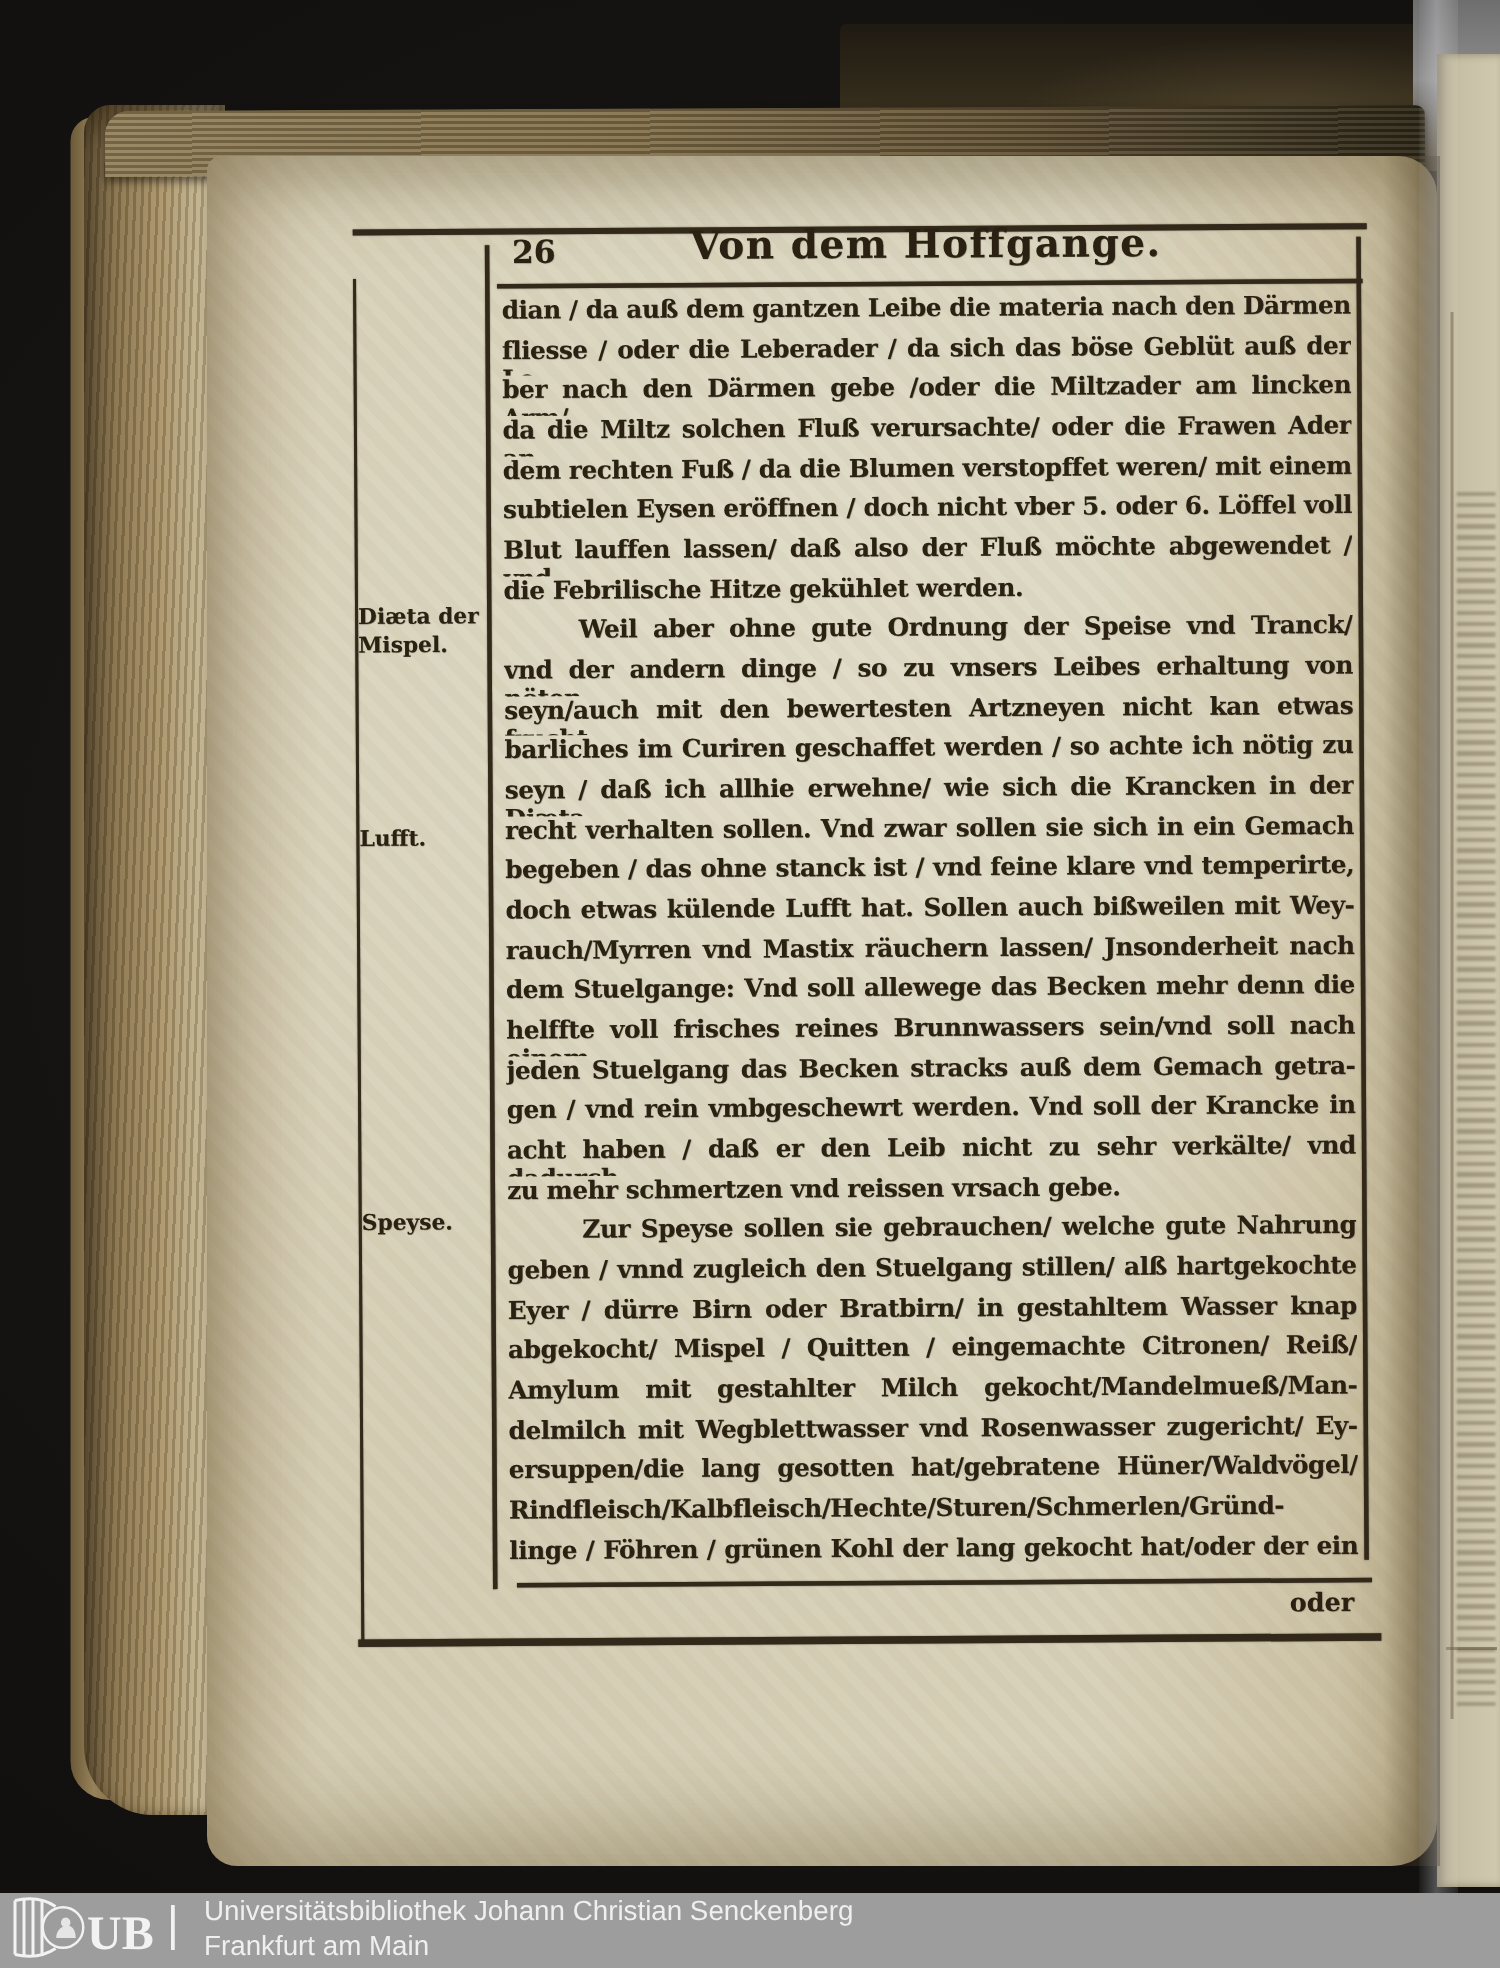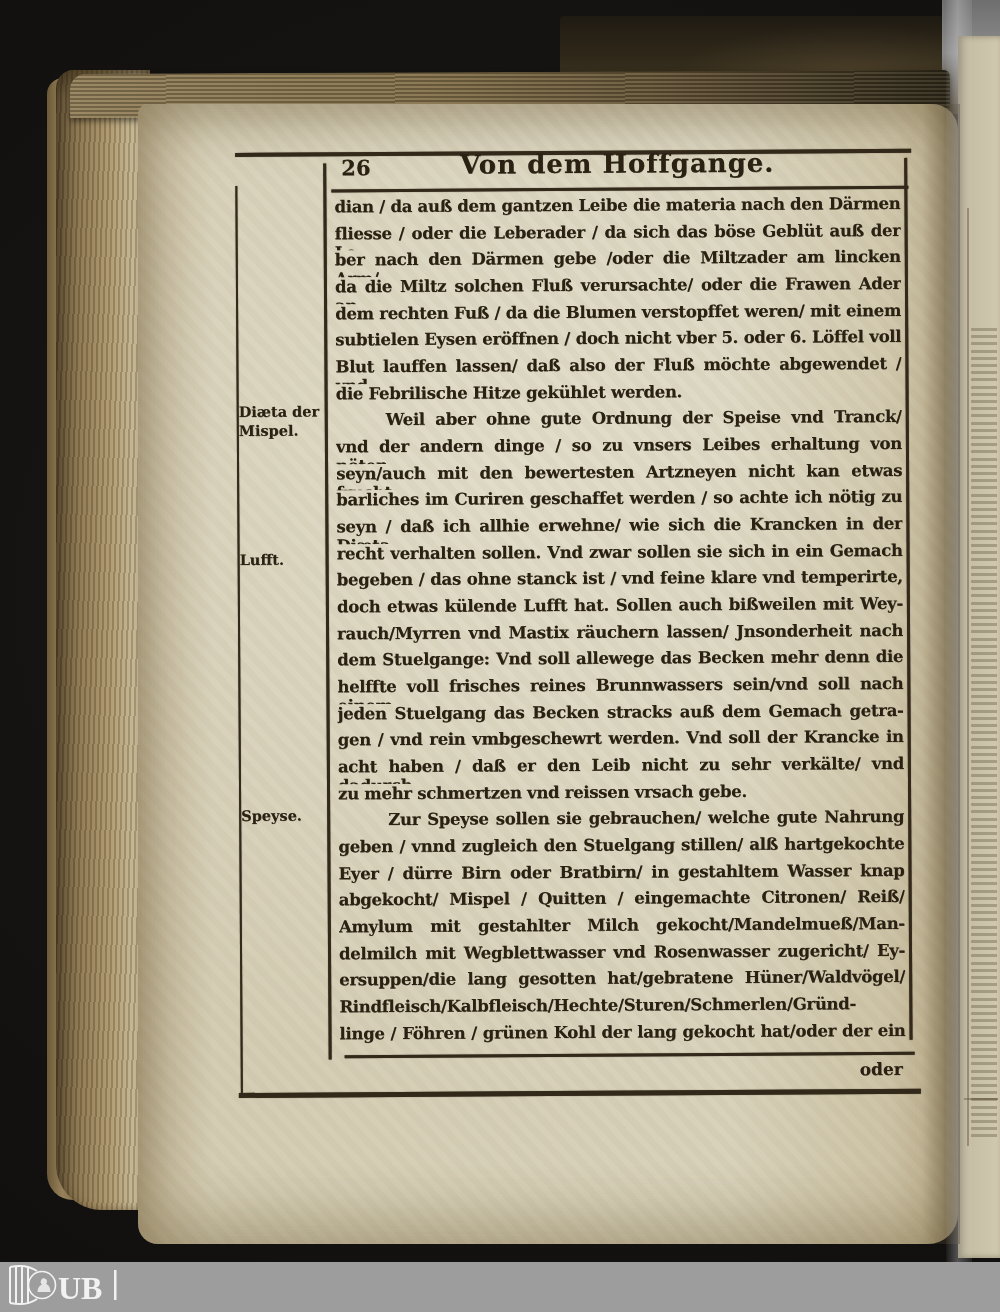--- a/index.html
+++ b/index.html
@@ -167,15 +167,19 @@
           <path d="M16 4 V42"></path>
           <path d="M22 5 V41"></path>
         <path d="M4 5 Q20 1.5 31 9"></path>
           <path d="M4 41 Q20 44.5 31 37"></path>
       </g>
       <circle cx="36" cy="23" r="13.5" stroke="#f2f2f2" stroke-width="1.6" fill="none"></circle>
       <path d="M31.5 30 c0-4 2-6.5 4.5-7.5 c-1.4-1-1.8-3-0.8-4.6 c1-1.7 3.2-2 4.6-0.8 c1.5 1.2 1.6 3.4 0.3 4.8 c2.6 0.8 4.4 3.6 4.4 8.1 z" fill="#f2f2f2" opacity="0.85"></path>
       <text x="52" y="37" font-size="32" font-weight="bold" fill="#f2f2f2" font-family="Liberation Serif, serif">UB</text>
       <rect x="108" y="8" width="2.5" height="30" fill="#f2f2f2"></rect>
     </svg>
+    <div class="libtext">
+      <div>Universitätsbibliothek Johann Christian Senckenberg</div>
+      <div>Frankfurt am Main</div>
+    </div>
   </div>
 
 </div>
 
 </body></html>

